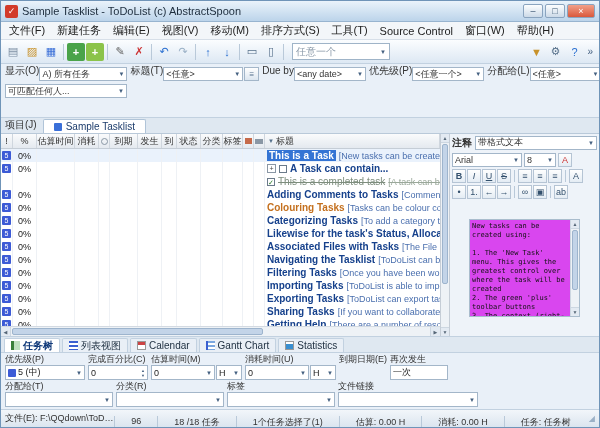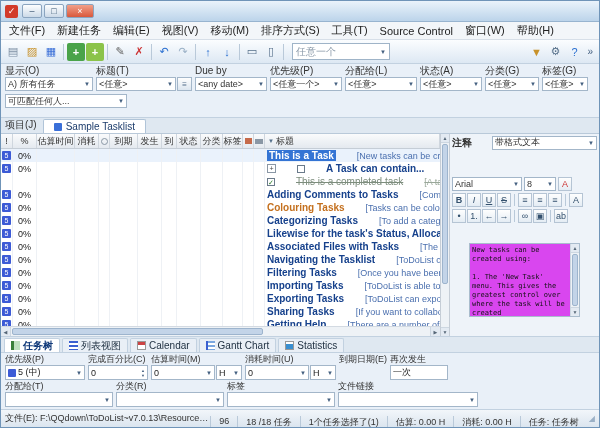--- a/index.html
+++ b/index.html
@@ -24,21 +24,21 @@
   .tbicon { width:18px; height:18px; border-radius:2px; font-size:11px; display:flex; align-items:center; justify-content:center; flex:0 0 18px; }
   .tbsep { width:1px; height:16px; background:#b9c9d9; margin:0 2px; flex:0 0 1px; }
   .search-combo { width:98px; height:17px; background:#fff; border:1px solid #9fb4c8; display:flex; align-items:center; font-size:10px; color:#8a99a8; padding:0 3px; margin:0 5px; flex:0 0 98px; }
   .arrow { margin-left:auto; color:#446080; font-size:6px; }
   .tb-right { display:flex; margin-left:auto; align-items:center; gap:1px; }
   .overflow-chev { font-size:10px; color:#446080; padding:0 3px; }
 
   
   .filterpanel { flex:0 0 54px; background:#e9f0f8; padding:2px 4px; border-bottom:1px solid #c2d1e0; }
   .filter-cols { display:flex; gap:3px; }
-  .fcol { display:flex; flex-direction:column; }
+  .fcol { display:flex; flex-direction:row; }
   .flabel { font-size:10px; color:#333; height:10px; line-height:10px; white-space:nowrap; }
   .fctrl { display:flex; gap:1px; margin-top:1px; }
   .combo { height:14px; background:#fff; border:1px solid #a3b6c9; display:flex; align-items:center; font-size:9px; color:#333; padding:0 2px; overflow:hidden; }
   .combo-val { white-space:nowrap; overflow:hidden; }
   .mini-btn { width:15px; height:14px; border:1px solid #a3b6c9; background:linear-gradient(#fefefe,#dce6f0); font-size:8px; color:#55708c; display:flex; align-items:center; justify-content:center; }
   .opt-row { display:flex; flex-direction:column; margin-top:2px; }
 
   
   .projectbar { flex:0 0 15px; background:#dfe8f1; display:flex; align-items:flex-end; padding:0 4px; gap:6px; border-bottom:1px solid #b9c9d9; }
   .proj-label { font-size:10px; color:#333; padding-bottom:1px; }
@@ -52,45 +52,45 @@
   .gh-cell { border-right:1px solid #cfd6de; display:flex; align-items:center; justify-content:center; overflow:hidden; white-space:nowrap; gap:2px; }
   .gh-title { justify-content:flex-start; padding-left:3px; }
   .sort { font-size:6px; color:#55708c; }
   .hicon.clock-icon { width:7px; height:7px; border:1px solid #8a97a5; border-radius:50%; }
   .hicon.flag-icon { width:7px; height:6px; background:#c66a4a; }
   .hicon.attachment-icon { width:8px; height:5px; background:#8a97a5; }
   .grid-rows { flex:1; overflow:hidden; }
   .grow { display:flex; height:13px; align-items:center; }
   .grow.selected { background:#eaf2fc; }
   .gcell { height:100%; border-right:1px solid #eef1f5; display:flex; align-items:center; justify-content:center; overflow:hidden; font-size:9px; color:#222; }
-  .title-cell { flex:1; justify-content:flex-start; padding-left:2px; gap:21px; white-space:nowrap; border-right:none; }
+  .title-cell { flex:1; justify-content:flex-start; padding-left:2px; gap:3px; white-space:nowrap; border-right:none; }
   .prio-box { width:9px; height:9px; background:#3c5bd6; color:#fff; font-size:7px; line-height:9px; text-align:center; border-radius:1px; }
   .t-title { font-weight:bold; color:#16418c; font-size:10px; }
   .t-note { color:#4a6fae; font-size:9px; overflow:hidden; }
   .selected .t-title { background:#3474d4; color:#fff; padding:0 2px; }
   .completed .t-title { color:#7d8d7d; font-weight:normal; text-decoration:line-through; }
   .completed .t-note { color:#9aa89a; text-decoration:line-through; }
   .chk { width:8px; height:8px; border:1px solid #6a7a8a; background:#fff; font-size:7px; line-height:7px; text-align:center; color:#2a7a2a; flex:0 0 8px; }
   .expander { width:9px; height:9px; border:1px solid #8a97a5; background:#fff; font-size:7px; line-height:7px; text-align:center; color:#444; flex:0 0 9px; }
   .hscroll { height:10px; flex:0 0 10px; background:#eef2f6; border-top:1px solid #d3dae2; display:flex; }
   .hs-btn { width:10px; font-size:5px; color:#567; display:flex; align-items:center; justify-content:center; background:#e3eaf2; border-right:1px solid #cdd7e1; }
   .hs-btn:last-child { border-left:1px solid #cdd7e1; border-right:none; }
   .hs-track { flex:1; position:relative; }
   .hs-thumb { position:absolute; left:1px; top:1px; height:7px; width:60%; background:#c3d4e8; border:1px solid #9db4cd; border-radius:2px; }
   .vscroll { width:9px; flex:0 0 9px; background:#eef2f6; border-right:1px solid #c5cdd6; display:flex; flex-direction:column; }
   .vs-btn { height:9px; font-size:5px; text-align:center; line-height:9px; color:#567; background:#e3eaf2; border-bottom:1px solid #cdd7e1; }
   .vs-btn.bottom { margin-top:auto; border-top:1px solid #cdd7e1; border-bottom:none; }
   .vs-thumb { height:140px; background:#c3d4e8; border:1px solid #9db4cd; margin:1px; border-radius:2px; }
 
   
   .comments { flex:1; min-width:0; display:flex; flex-direction:column; background:#eef3f9; }
-  .c-head { display:flex; align-items:center; height:17px; flex:0 0 17px; padding:1px 2px; gap:20px; }
+  .c-head { display:flex; align-items:center; height:17px; flex:0 0 17px; padding:1px 2px; gap:3px; }
   .c-label { font-size:10px; color:#333; font-weight:bold; white-space:nowrap; }
   .c-combo { flex:1; min-width:0; }
-  .c-fontrow { display:flex; align-items:center; height:17px; flex:0 0 17px; padding:0 2px; gap:2px;margin-top:24px; }
+  .c-fontrow { display:flex; align-items:center; height:17px; flex:0 0 17px; padding:0 2px; gap:2px; }
   .fmt-row { display:flex; align-items:center; height:16px; flex:0 0 16px; padding:0 2px; gap:1px; }
   .fbtn { width:14px; height:14px; border:1px solid #b5c4d4; background:linear-gradient(#fefefe,#e4ecf4); font-size:9px; color:#33506d; display:flex; align-items:center; justify-content:center; flex:0 0 14px; }
   .fsep { width:1px; height:12px; background:#b9c9d9; margin:0 2px; }
   .c-body { flex:1; min-height:0; background:#d946ef; border:1px solid #a9bccd; margin:19px; display:flex; }
   .c-text { flex:1; min-width:0; font-family:"DejaVu Sans Mono",monospace; font-size:7px; line-height:9px; white-space:pre-wrap; padding:2px; overflow:hidden; color:#111; }
   .c-vscroll { width:9px; flex:0 0 9px; background:#eef2f6; border-left:1px solid #cdd7e1; display:flex; flex-direction:column; }
   .c-thumb { height:60px; background:#c3d4e8; border:1px solid #9db4cd; margin:1px; border-radius:2px; }
 
   
   .viewtabs { height:16px; flex:0 0 16px; background:#dfe8f1; display:flex; align-items:flex-end; padding:0 3px; gap:2px; border-top:1px solid #c2d1e0; }
@@ -113,30 +113,31 @@
   .eval { white-space:nowrap; overflow:hidden; }
   .swatch { width:8px; height:8px; border-radius:1px; flex:0 0 8px; }
   .spin { margin-left:auto; display:flex; flex-direction:column; justify-content:center; }
   .spin span { font-size:4px; line-height:5px; color:#446080; text-align:center; }
   .cal-btn { width:15px; height:15px; border:1px solid #a3b6c9; background:linear-gradient(#c44 0 4px,#fff 4px); }
 
   
   .statusbar { height:18px; flex:0 0 18px; background:linear-gradient(#f2f6fa,#dbe5ef); border-top:1px solid #c2d1e0; display:flex; align-items:center; font-size:9px; color:#333; padding:0 4px; }
   .sb-file { flex:1; min-width:0; overflow:hidden; white-space:nowrap; text-overflow:ellipsis; }
   .sb-segs { display:flex; }
-  .sb-seg { border-left:1px solid #b9c9d9; padding:0 8px; white-space:nowrap;margin-top:8px; }
+  .sb-seg { border-left:1px solid #b9c9d9; padding:0 16px; white-space:nowrap;margin-top:8px; }
   .grip { color:#9ab0c6; font-size:8px; padding-left:2px; }
 </style>
 </head>
 <body>
 
 <div class="window">
 
   <div class="titlebar">
     <div class="app-icon">✓</div>
+    <div class="title-text">Sample Tasklist - ToDoList (c) AbstractSpoon</div>
     <div class="winbtns">
       <div class="winbtn">–</div>
       <div class="winbtn">□</div>
       <div class="winbtn close">×</div>
     </div>
   </div>
 
   <div class="menubar">
       <div class="menu-item">文件(F)</div>
       <div class="menu-item">新建任务</div>

